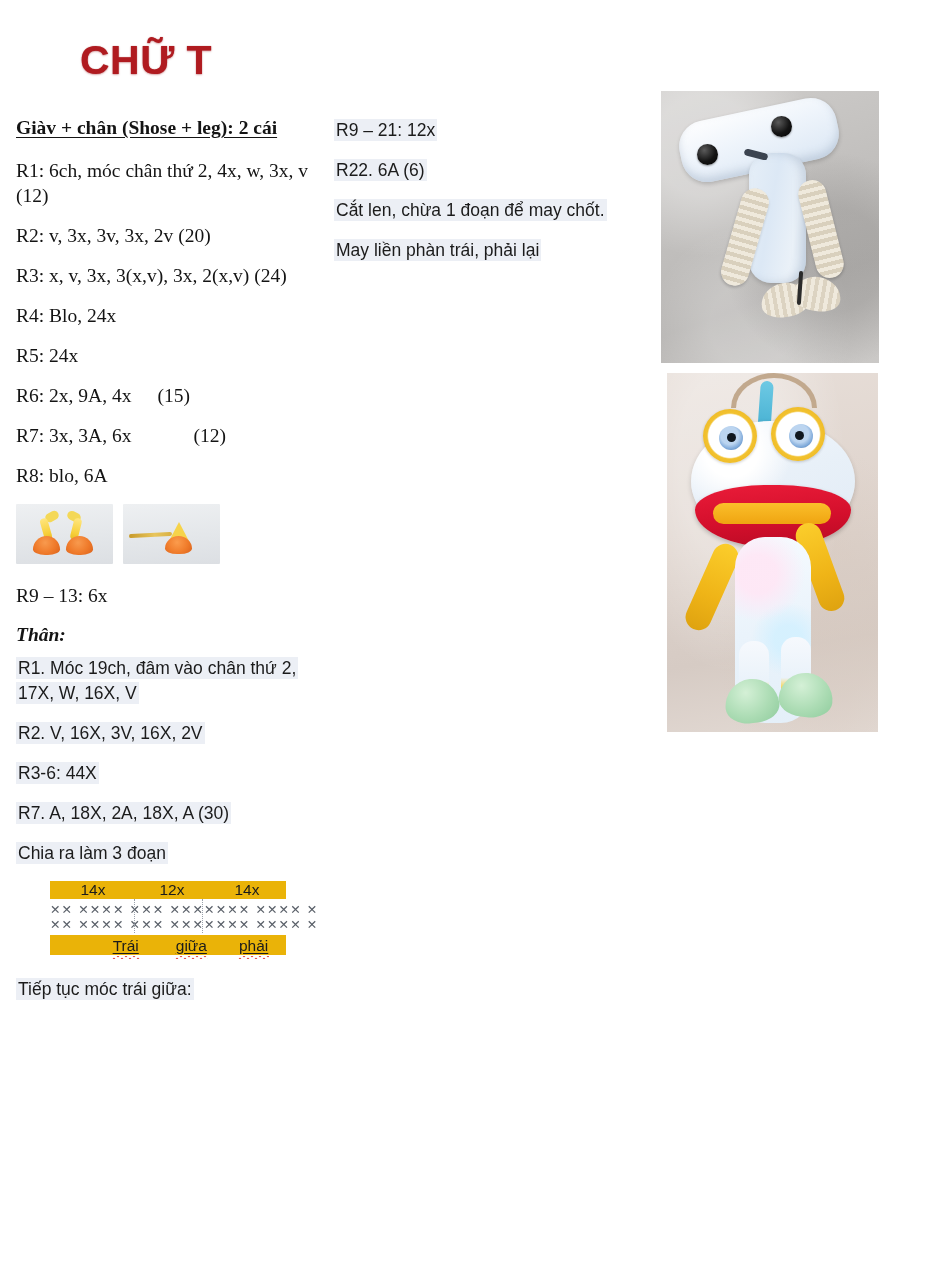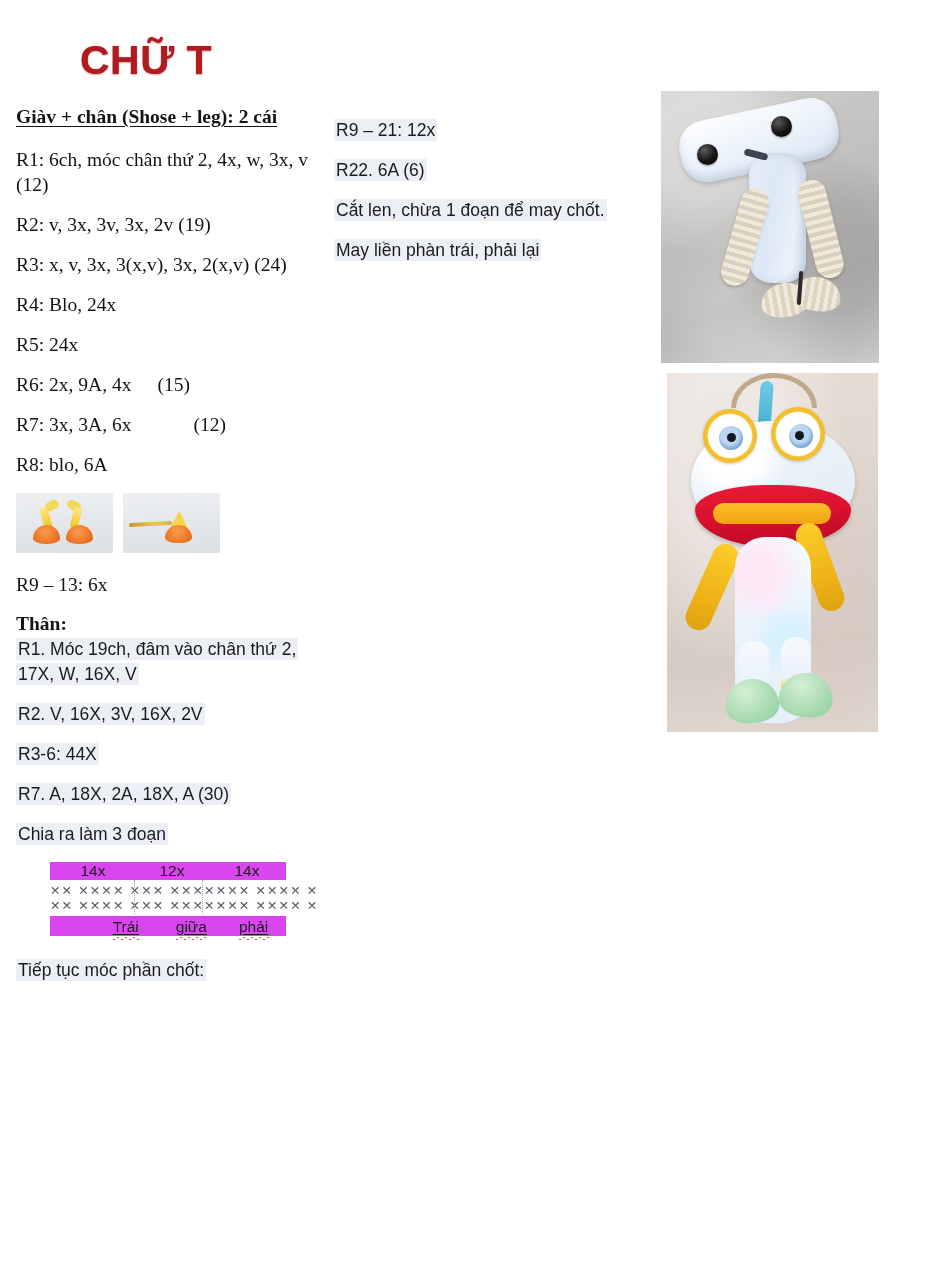--- a/index.html
+++ b/index.html
@@ -33,21 +33,21 @@
     letter-spacing: 0.5px;
     color: #b01b20;
     text-shadow: 0 0 1px rgba(140,20,24,0.55), 0 1px 2px rgba(160,30,34,0.35);
     line-height: 1;
   }
 
   
   .col-left {
     position: absolute;
     left: 16px;
-    top: 105px;
+    top: 116px;
     width: 300px;
   }
   .col-mid {
     position: absolute;
     left: 334px;
     top: 118px;
     width: 300px;
   }
 
   
@@ -59,21 +59,22 @@
     margin: 0 0 15px 0;
   }
   .serif-line.heading {
     font-weight: bold;
     text-decoration: underline;
     text-underline-offset: 3px;
     margin-bottom: 18px;
   }
   .serif-line.bold {
     font-weight: bold;
-    margin-bottom: 0;
+    margin-bottom: 8px;
+    font-style: italic;
   }
   .gap-sm { display: inline-block; width: 26px; }
   .gap-lg { display: inline-block; width: 62px; }
 
   
   .sans-line {
     font-family: "Liberation Sans", "DejaVu Sans", sans-serif;
     font-size: 17.5px;
     line-height: 1.38;
     color: #1b1b1b;
@@ -148,21 +149,21 @@
   }
 
   
   .diagram {
     margin: 10px 0 22px 34px;
     width: 236px;
     font-family: "Liberation Sans", "DejaVu Sans", sans-serif;
   }
   .diag-counts, .diag-labels {
     display: flex;
-    background: #d946ef;
+    background: #eab308;
   }
   .diag-counts > div, .diag-labels > div {
     font-size: 15.5px;
     color: #1b1b1b;
     text-align: center;
   }
   .diag-counts > div:nth-child(1) { width: 86px; }
   .diag-counts > div:nth-child(2) { width: 72px; }
   .diag-counts > div:nth-child(3) { width: 78px; }
   .diag-labels { padding-top: 2px; }
@@ -390,21 +391,21 @@
 <div class="page">
 
   <div class="title">CHỮ T</div>
 
   <div class="col-left">
 
     <p class="serif-line heading">Giàv + chân (Shose + leg): 2 cái</p>
 
     <p class="serif-line">R1: 6ch, móc chân thứ 2, 4x, w, 3x, v (12)</p>
 
-    <p class="serif-line">R2: v, 3x, 3v, 3x, 2v  (19)</p>
+    <p class="serif-line">R2: v, 3x, 3v, 3x, 2v  (20)</p>
 
     <p class="serif-line">R3: x, v, 3x, 3(x,v), 3x, 2(x,v)  (24)</p>
 
     <p class="serif-line">R4: Blo, 24x</p>
 
     <p class="serif-line">R5: 24x</p>
 
     <p class="serif-line"><span>R6: 2x, 9A, 4x</span><span class="gap-sm"></span><span>(15)</span></p>
 
     <p class="serif-line"><span>R7: 3x, 3A, 6x</span><span class="gap-lg"></span><span>(12)</span></p>
@@ -454,21 +455,21 @@
         <div class="stitch-row">✕✕ ✕✕✕✕ ✕✕✕ ✕✕✕✕✕✕✕ ✕✕✕✕ ✕</div>
         <div class="stitch-row">✕✕ ✕✕✕✕ ✕✕✕ ✕✕✕✕✕✕✕ ✕✕✕✕ ✕</div>
       </div>
       <div class="diag-labels">
         <div><span class="w">Trái</span></div>
         <div><span class="w">giữa</span></div>
         <div><span class="w">phải</span></div>
       </div>
     </div>
 
-    <p class="sans-line"><span class="hl">Tiếp tục móc phần chốt:</span></p>
+    <p class="sans-line"><span class="hl">Tiếp tục móc trái giữa:</span></p>
   </div>
 
   <div class="col-mid">
     <p class="sans-line"><span class="hl">R9 – 21: 12x</span></p>
     <p class="sans-line"><span class="hl">R22. 6A   (6)</span></p>
     <p class="sans-line"><span class="hl">Cắt len, chừa 1 đoạn để may chốt.</span></p>
     <p class="sans-line"><span class="hl">May liền phàn trái, phải lại</span></p>
   </div>
 
   <div class="photo" id="photo-hammer-figure">

